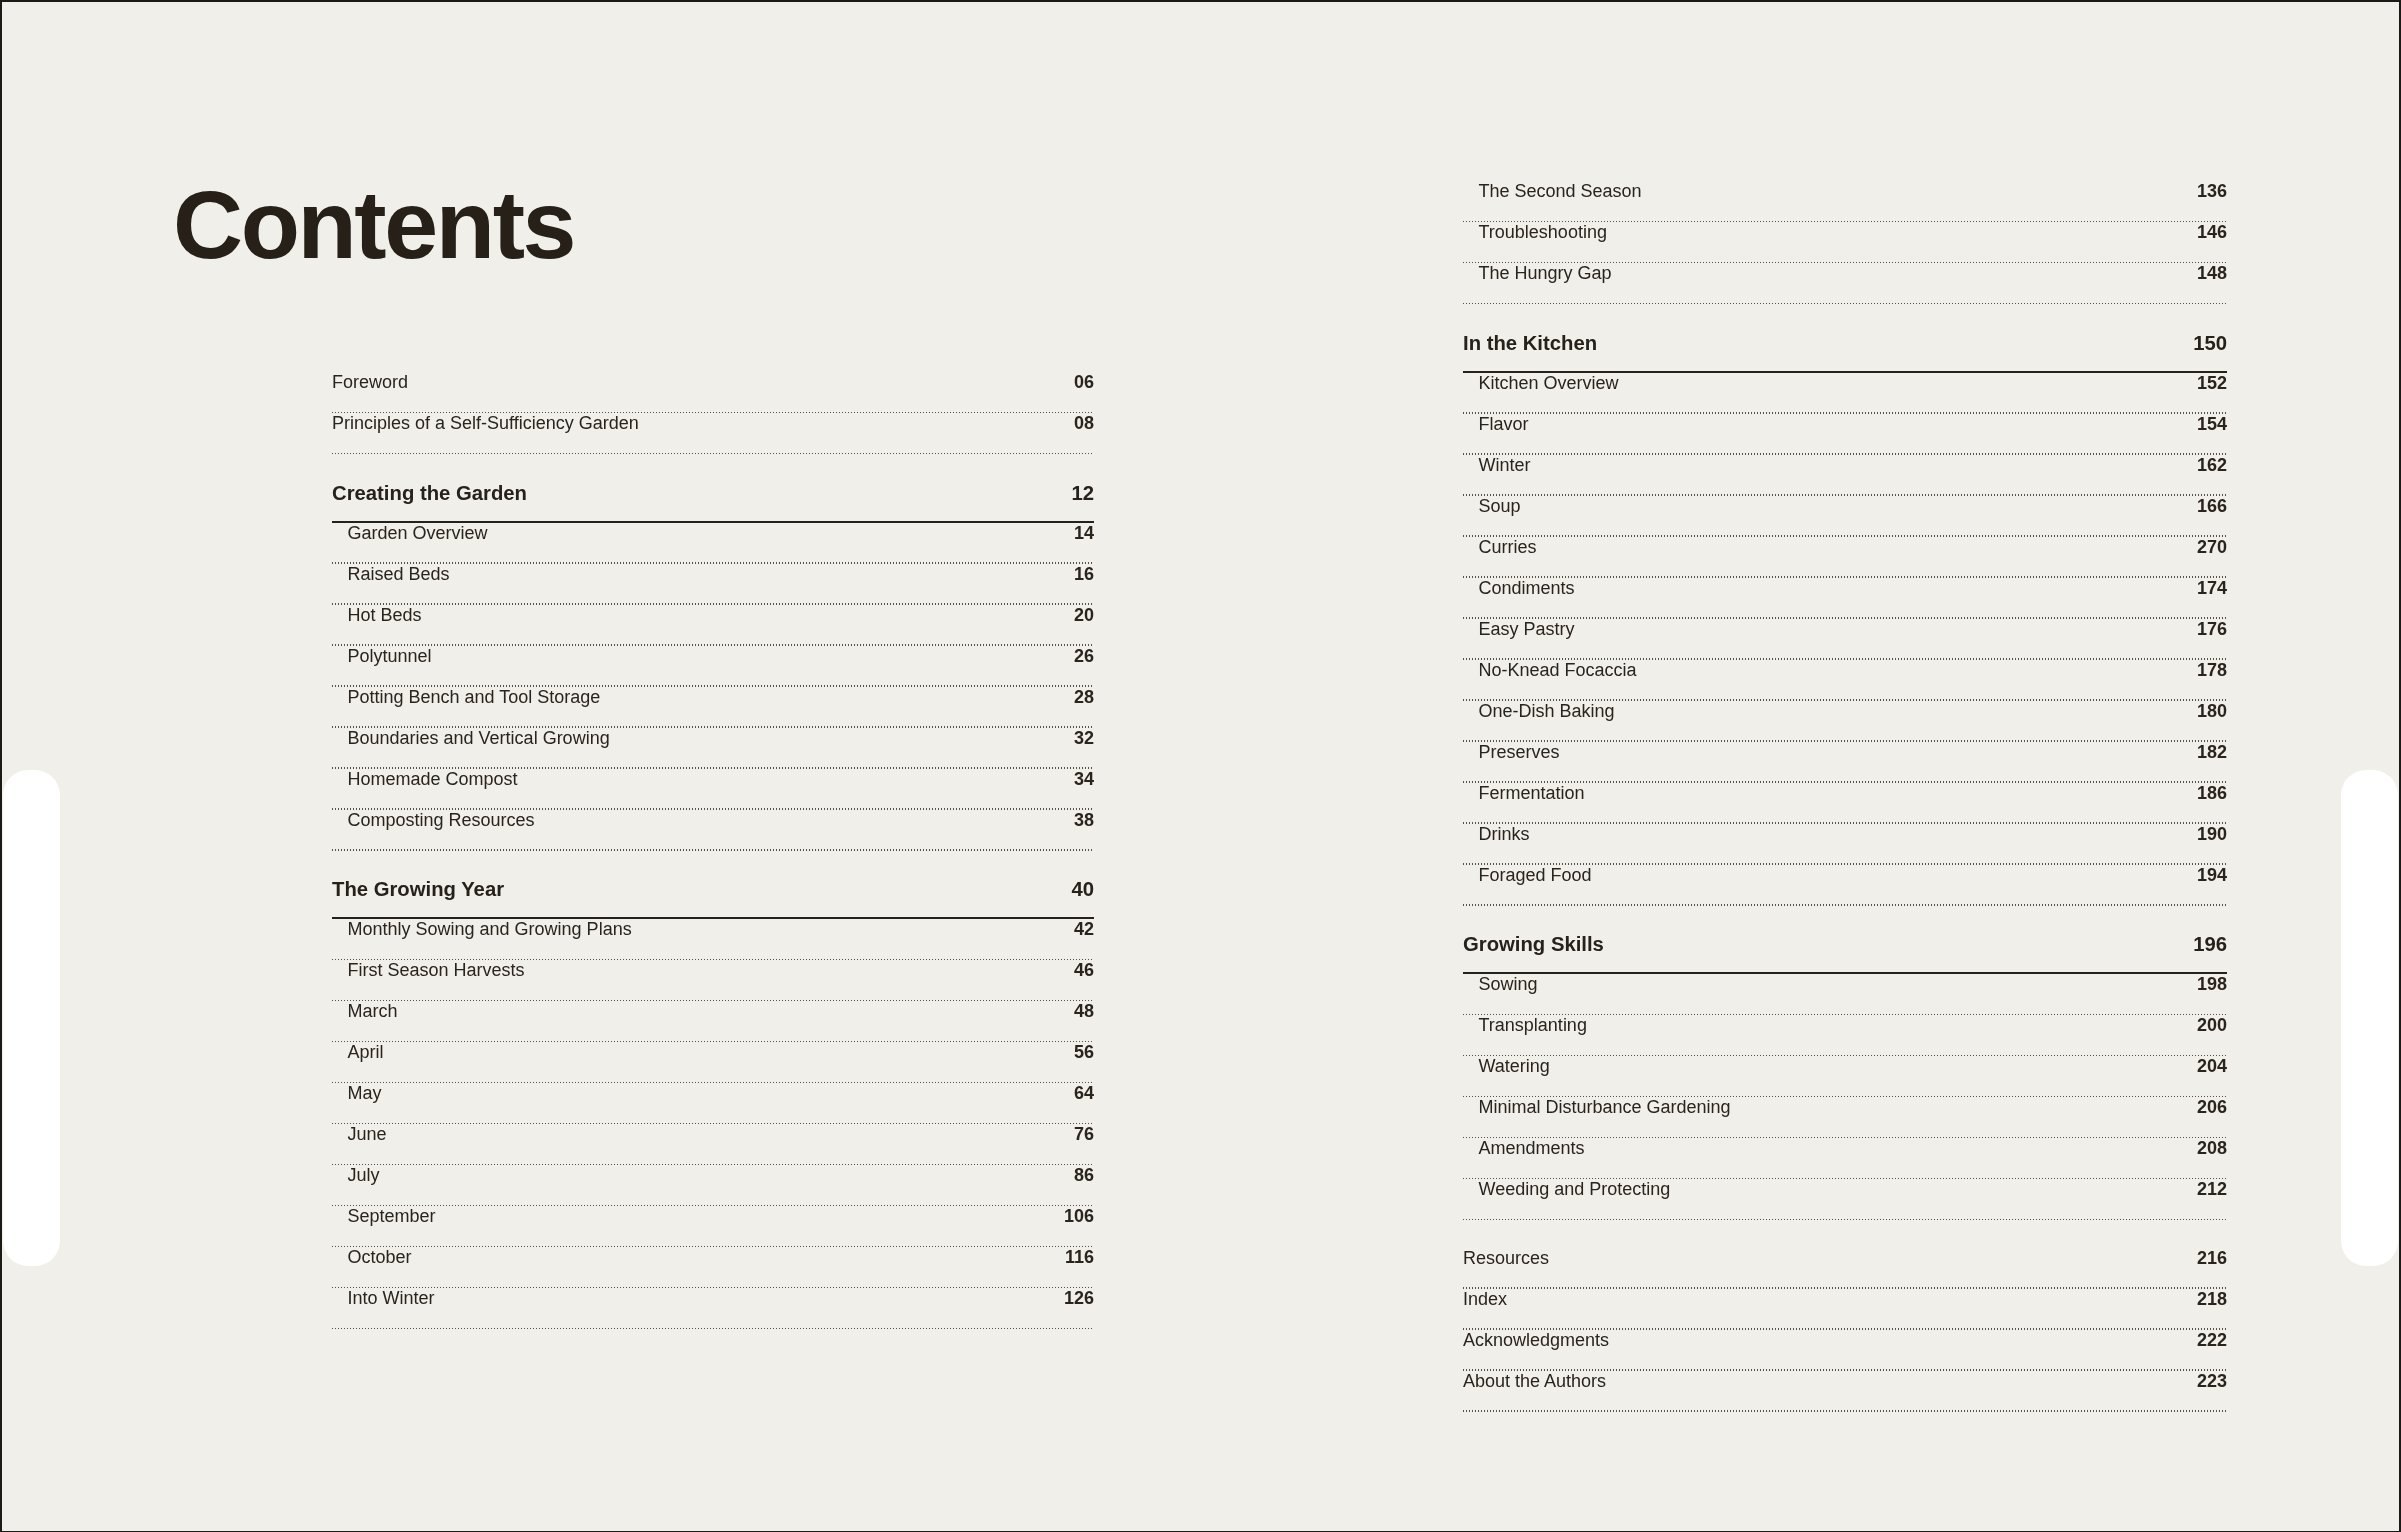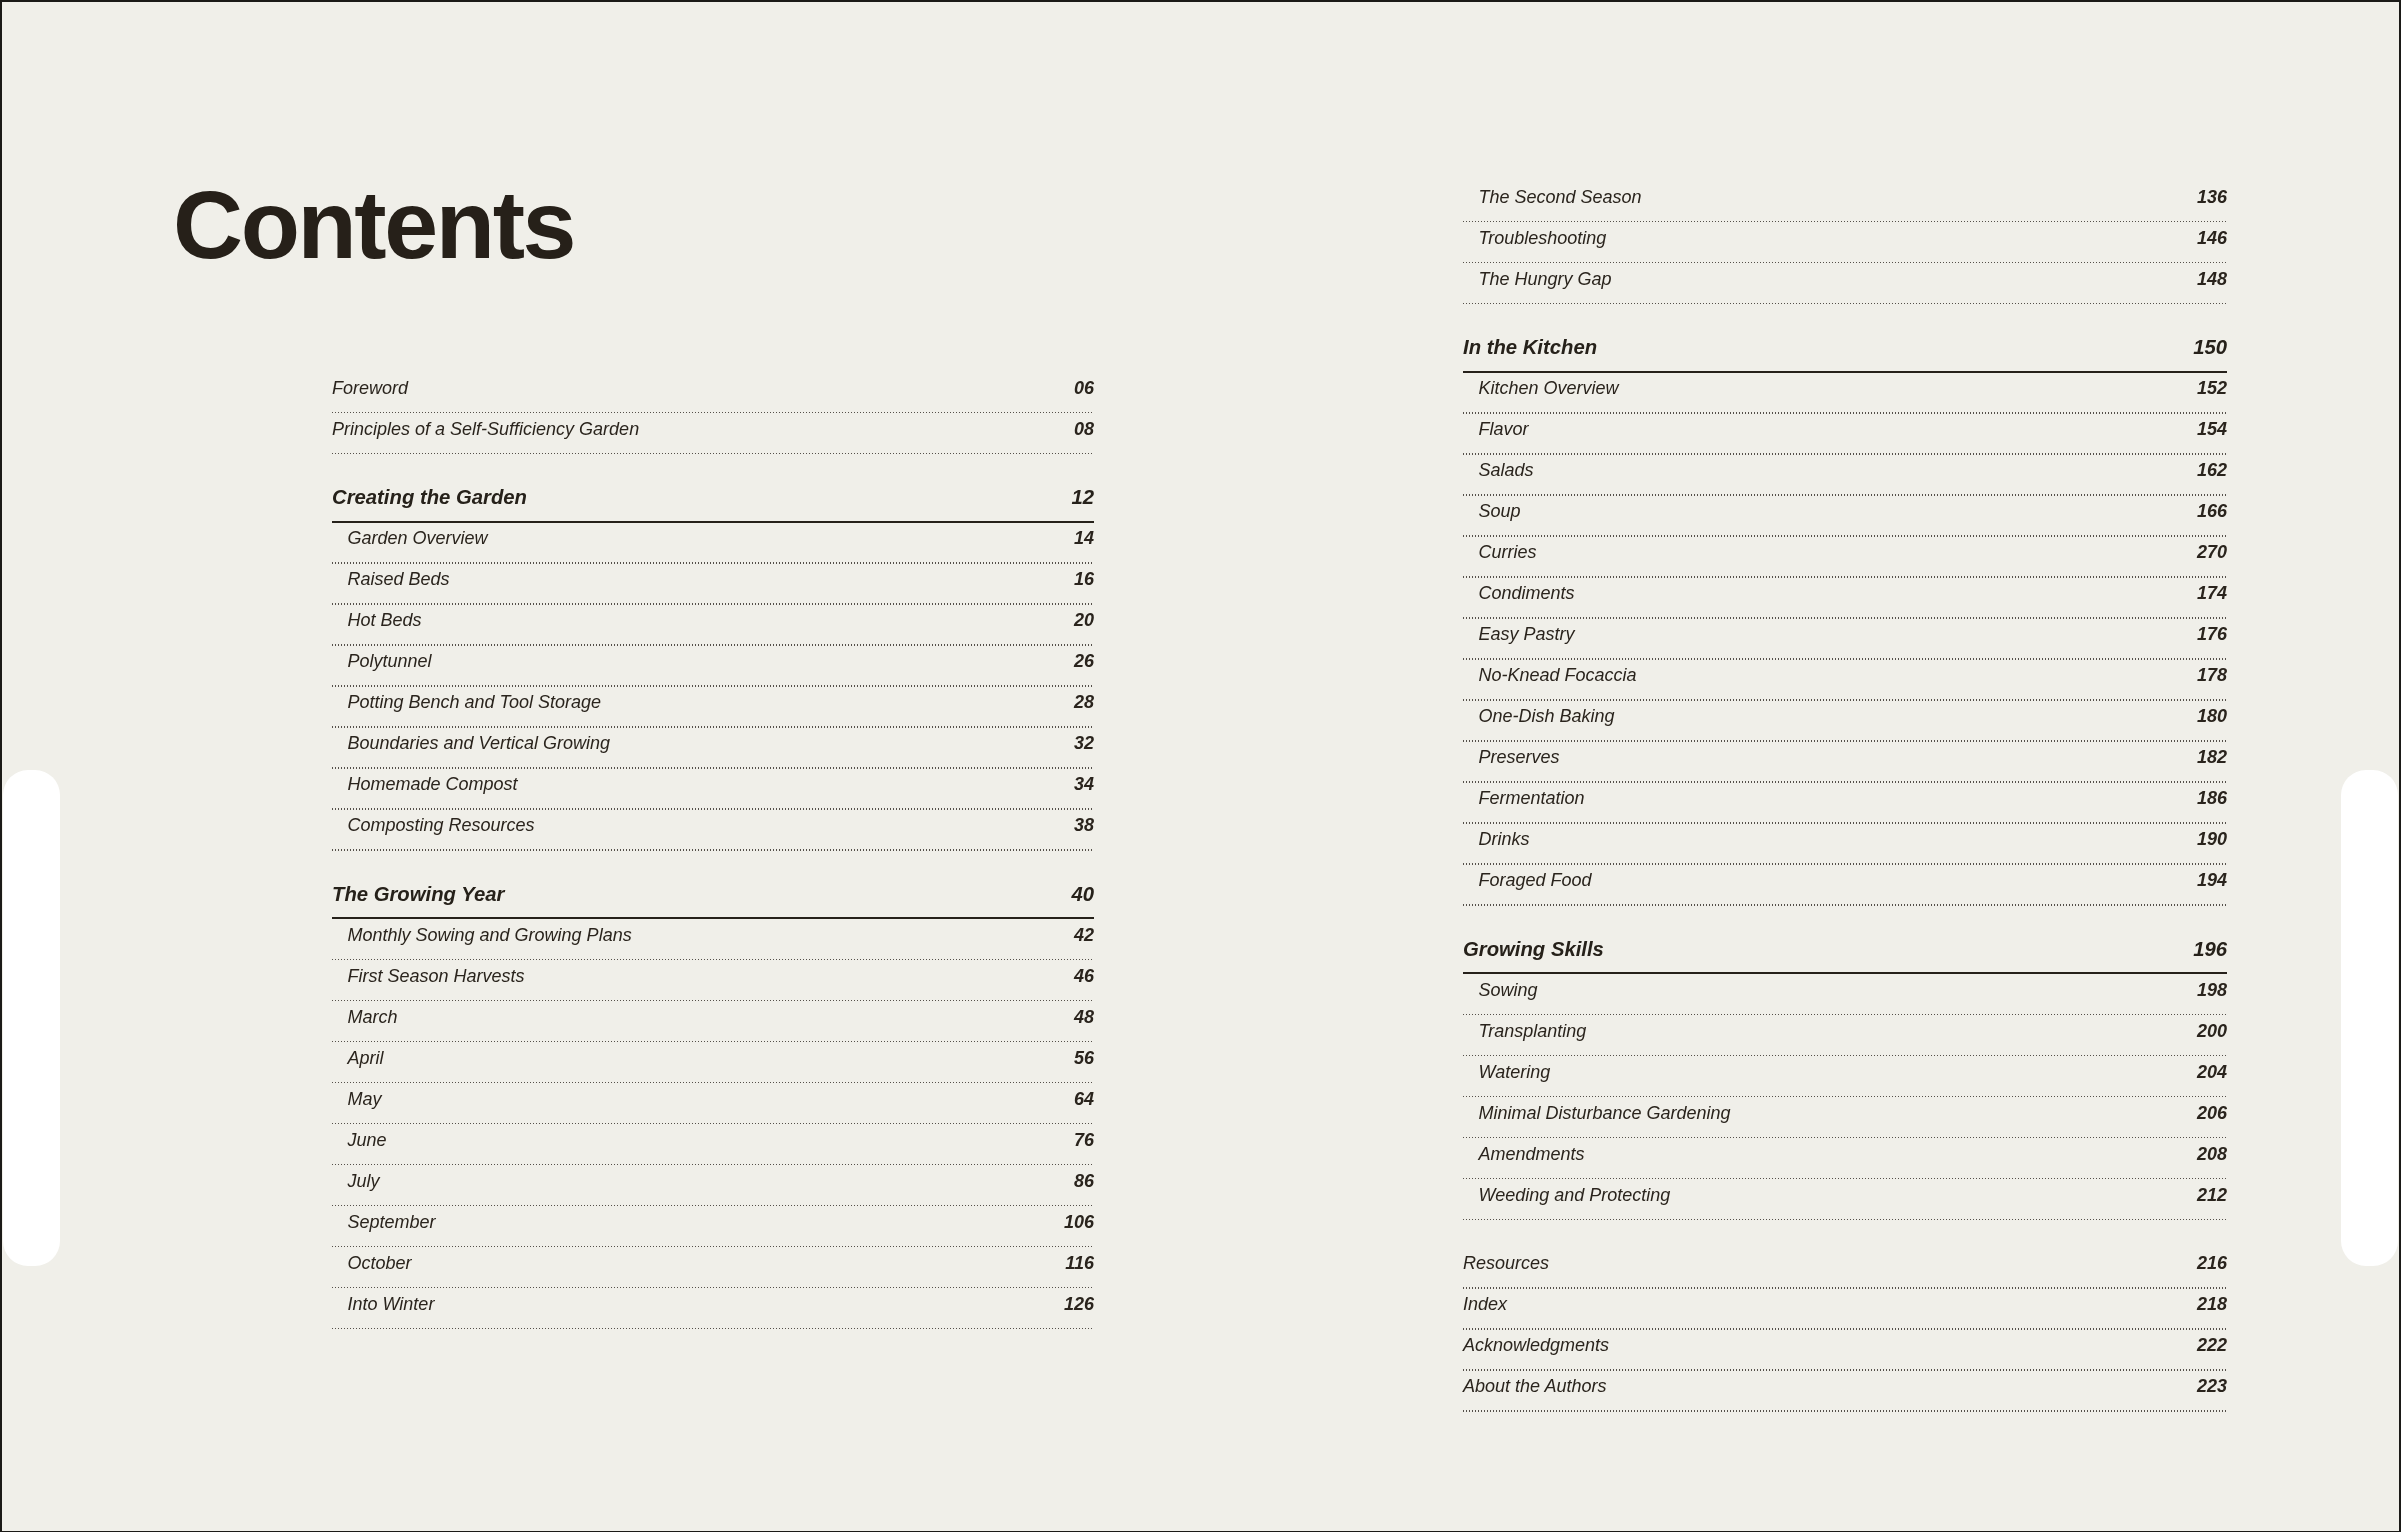--- a/index.html
+++ b/index.html
@@ -35,24 +35,23 @@
     color:#262019;
   }
   .col{position:absolute;}
   .col-left{left:332px;top:372px;width:762px;}
   .col-right{left:1463px;top:181px;width:764px;}
   .row{
     height:41px;
     box-sizing:border-box;
     display:flex;
     justify-content:space-between;
-    align-items:center;
+    align-items:flex-start;
     padding-bottom:8.4px;
     position:relative;
-    font-style:italic;
   }
   .row::after{
     content:"";
     position:absolute;left:0;right:0;bottom:0;height:1.2px;
     background-image:repeating-linear-gradient(90deg,var(--rule) 0 1.2px,transparent 1.2px 3px);
   }
   .row.section::after{
     height:1.8px;
     background-image:none;
     background-color:#26211a;
@@ -189,21 +188,21 @@
     </div>
     <div class="row sub">
       <span class="label">Kitchen Overview</span>
       <span class="pageno">152</span>
     </div>
     <div class="row sub">
       <span class="label">Flavor</span>
       <span class="pageno">154</span>
     </div>
     <div class="row sub">
-      <span class="label">Salads</span>
+      <span class="label">Winter</span>
       <span class="pageno">162</span>
     </div>
     <div class="row sub">
       <span class="label">Soup</span>
       <span class="pageno">166</span>
     </div>
     <div class="row sub">
       <span class="label">Curries</span>
       <span class="pageno">270</span>
     </div>

